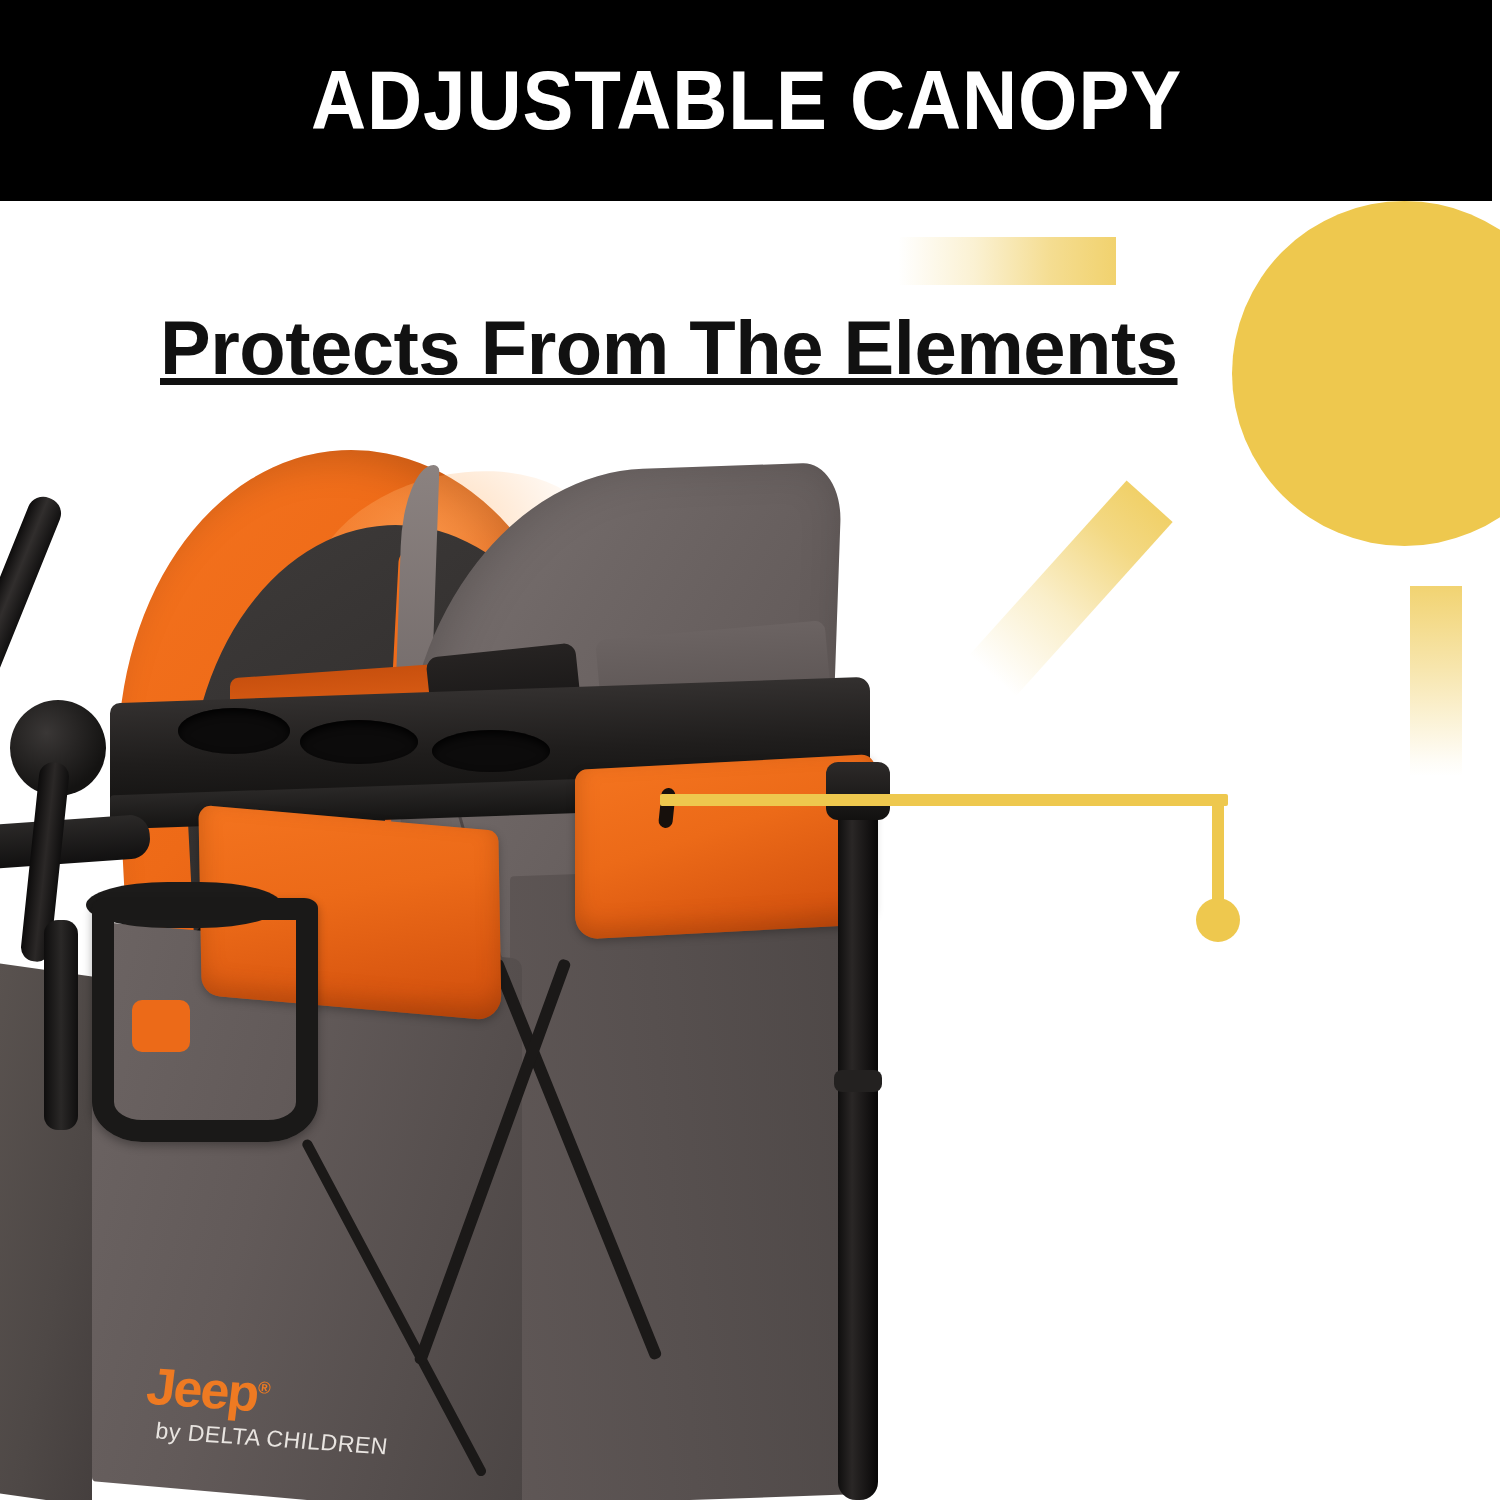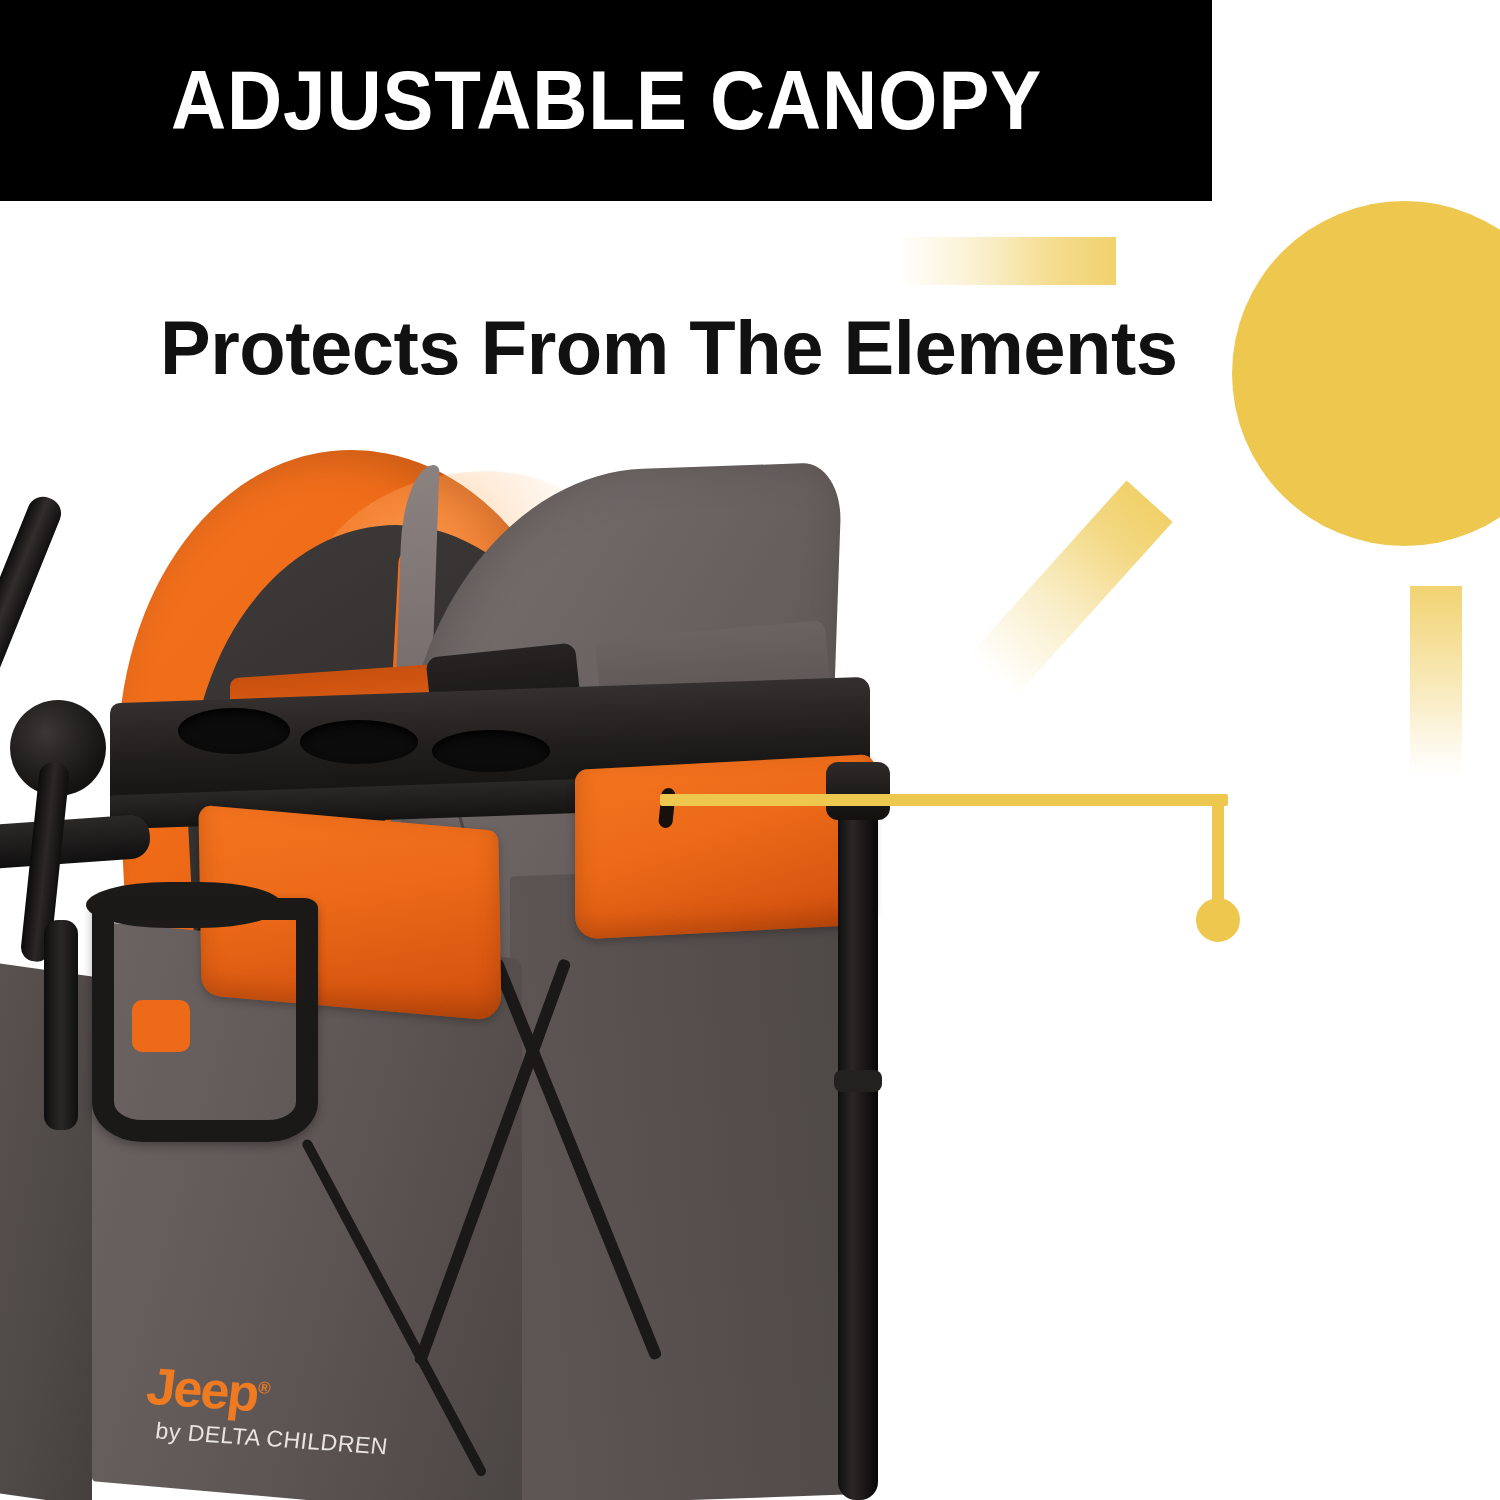--- a/index.html
+++ b/index.html
@@ -6,21 +6,21 @@
   body{
     width:1500px;height:1500px;
     background:#ffffff;
     font-family:"Liberation Sans", sans-serif;
     overflow:hidden;
   }
   .stage{position:relative;width:1500px;height:1500px;overflow:hidden;background:#fff;}
 
   
   .header-band{
-    position:absolute;left:0;top:0;width:1212px;height:201px;
+    position:absolute;left:0;top:0;width:1492px;height:201px;
     background:#000000;
     display:flex;align-items:center;justify-content:center;
   }
   .header-title{
     color:#ffffff;
     font-family:"Liberation Sans Narrow","Liberation Sans",sans-serif;
     font-weight:700;
     font-size:83px;
     letter-spacing:1px;
     transform:scaleX(0.92);
@@ -54,20 +54,21 @@
   
   .subheading{
     position:absolute;left:160px;top:310px;width:1200px;
     color:#111111;
     font-family:"Liberation Sans Narrow","Liberation Sans",sans-serif;
     font-weight:700;
     font-size:76px;
     letter-spacing:-0.5px;
     white-space:nowrap;
     line-height:1;
+    text-decoration:underline;
   }
 
   
   .callout-line-h{
     position:absolute;left:660px;top:794px;width:568px;height:12px;
     background:#EEC84E;border-radius:2px;
   }
   .callout-line-v{
     position:absolute;left:1212px;top:794px;width:12px;height:122px;
     background:#EEC84E;border-radius:2px;

